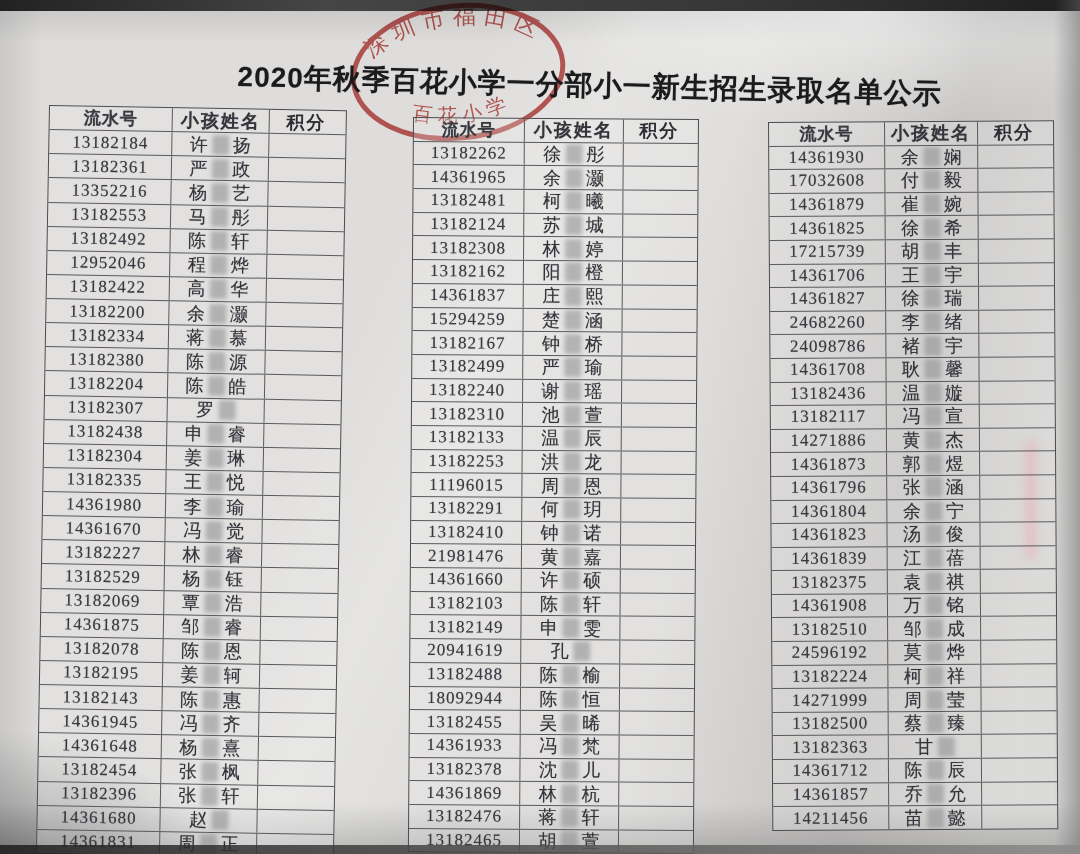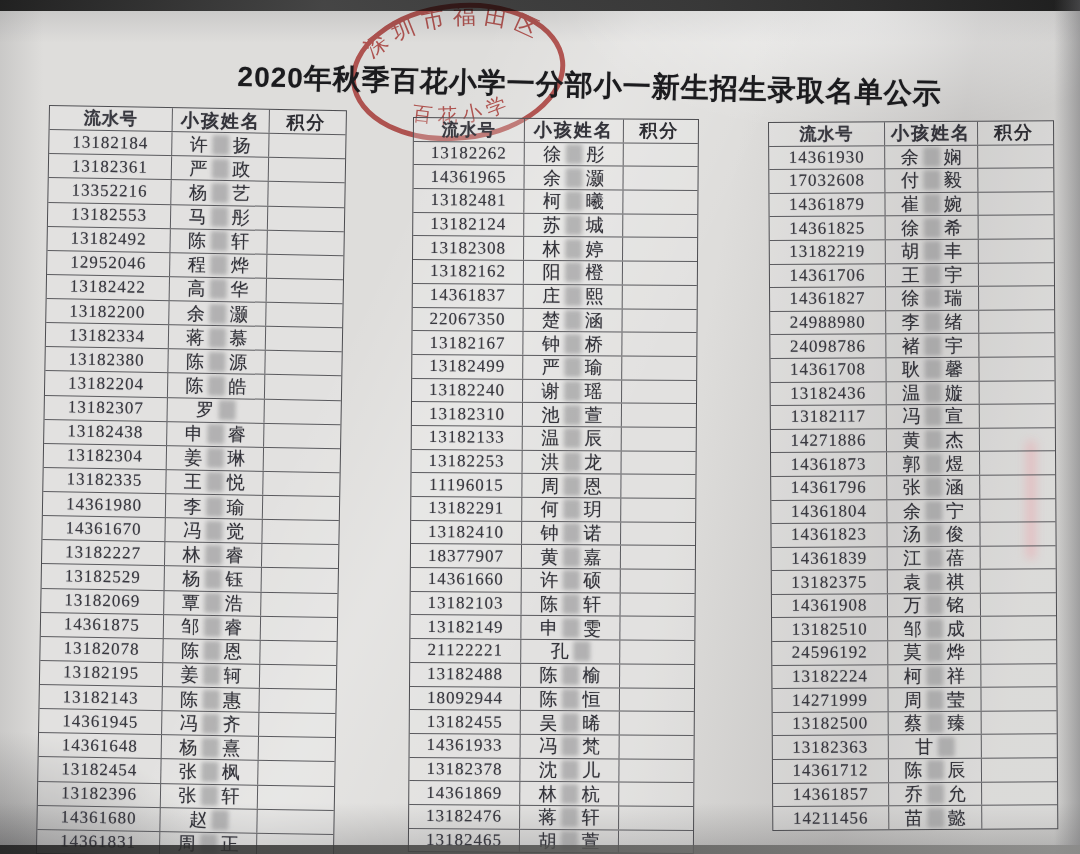--- a/index.html
+++ b/index.html
@@ -430,21 +430,21 @@
     <div class="tr">
       <div class="td serial">14361837</div>
       <div class="td name">
         <span class="sn">庄</span>
         <span class="redact"></span>
         <span class="gv">熙</span>
       </div>
       <div class="td score"></div>
     </div>
     <div class="tr">
-      <div class="td serial">22067350</div>
+      <div class="td serial">15294259</div>
       <div class="td name">
         <span class="sn">楚</span>
         <span class="redact"></span>
         <span class="gv">涵</span>
       </div>
       <div class="td score"></div>
     </div>
     <div class="tr">
       <div class="td serial">13182167</div>
       <div class="td name">
@@ -520,21 +520,21 @@
     <div class="tr">
       <div class="td serial">13182410</div>
       <div class="td name">
         <span class="sn">钟</span>
         <span class="redact"></span>
         <span class="gv">诺</span>
       </div>
       <div class="td score"></div>
     </div>
     <div class="tr">
-      <div class="td serial">18377907</div>
+      <div class="td serial">21981476</div>
       <div class="td name">
         <span class="sn">黄</span>
         <span class="redact"></span>
         <span class="gv">嘉</span>
       </div>
       <div class="td score"></div>
     </div>
     <div class="tr">
       <div class="td serial">14361660</div>
       <div class="td name">
@@ -556,21 +556,21 @@
     <div class="tr">
       <div class="td serial">13182149</div>
       <div class="td name">
         <span class="sn">申</span>
         <span class="redact"></span>
         <span class="gv">雯</span>
       </div>
       <div class="td score"></div>
     </div>
     <div class="tr">
-      <div class="td serial">21122221</div>
+      <div class="td serial">20941619</div>
       <div class="td name">
         <span class="sn">孔</span>
         <span class="redact"></span>
       </div>
       <div class="td score"></div>
     </div>
     <div class="tr">
       <div class="td serial">13182488</div>
       <div class="td name">
         <span class="sn">陈</span>
@@ -679,21 +679,21 @@
     <div class="tr">
       <div class="td serial">14361825</div>
       <div class="td name">
         <span class="sn">徐</span>
         <span class="redact"></span>
         <span class="gv">希</span>
       </div>
       <div class="td score"></div>
     </div>
     <div class="tr">
-      <div class="td serial">13182219</div>
+      <div class="td serial">17215739</div>
       <div class="td name">
         <span class="sn">胡</span>
         <span class="redact"></span>
         <span class="gv">丰</span>
       </div>
       <div class="td score"></div>
     </div>
     <div class="tr">
       <div class="td serial">14361706</div>
       <div class="td name">
@@ -706,21 +706,21 @@
     <div class="tr">
       <div class="td serial">14361827</div>
       <div class="td name">
         <span class="sn">徐</span>
         <span class="redact"></span>
         <span class="gv">瑞</span>
       </div>
       <div class="td score"></div>
     </div>
     <div class="tr">
-      <div class="td serial">24988980</div>
+      <div class="td serial">24682260</div>
       <div class="td name">
         <span class="sn">李</span>
         <span class="redact"></span>
         <span class="gv">绪</span>
       </div>
       <div class="td score"></div>
     </div>
     <div class="tr">
       <div class="td serial">24098786</div>
       <div class="td name">

